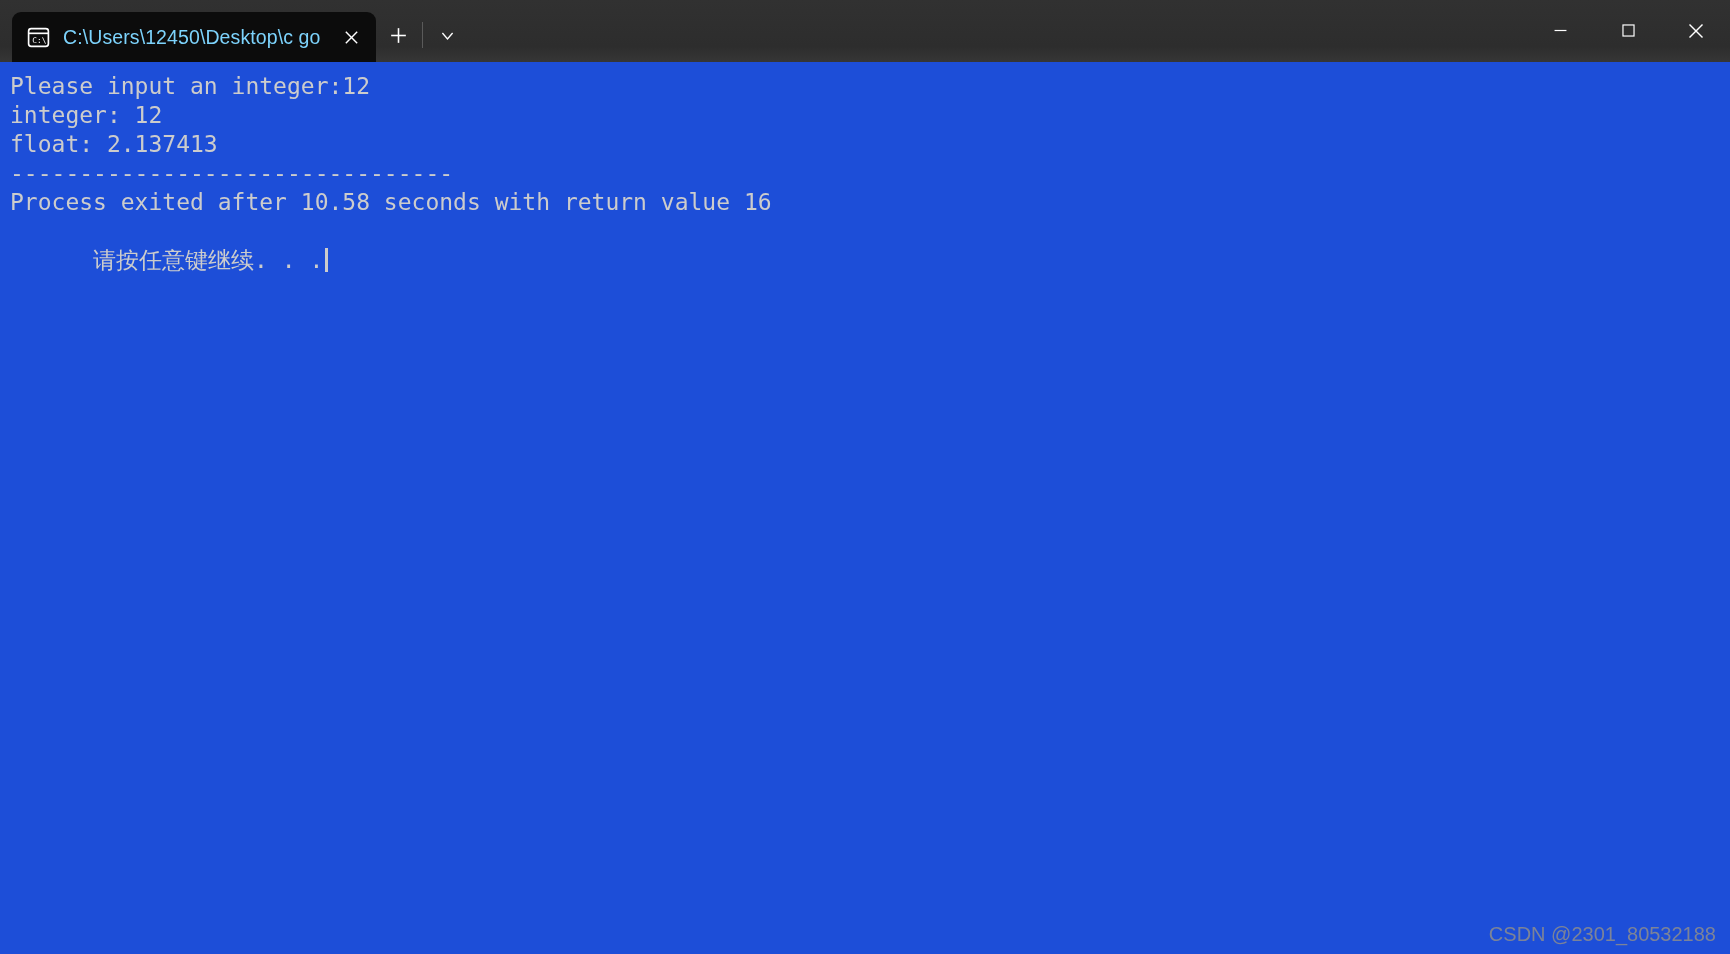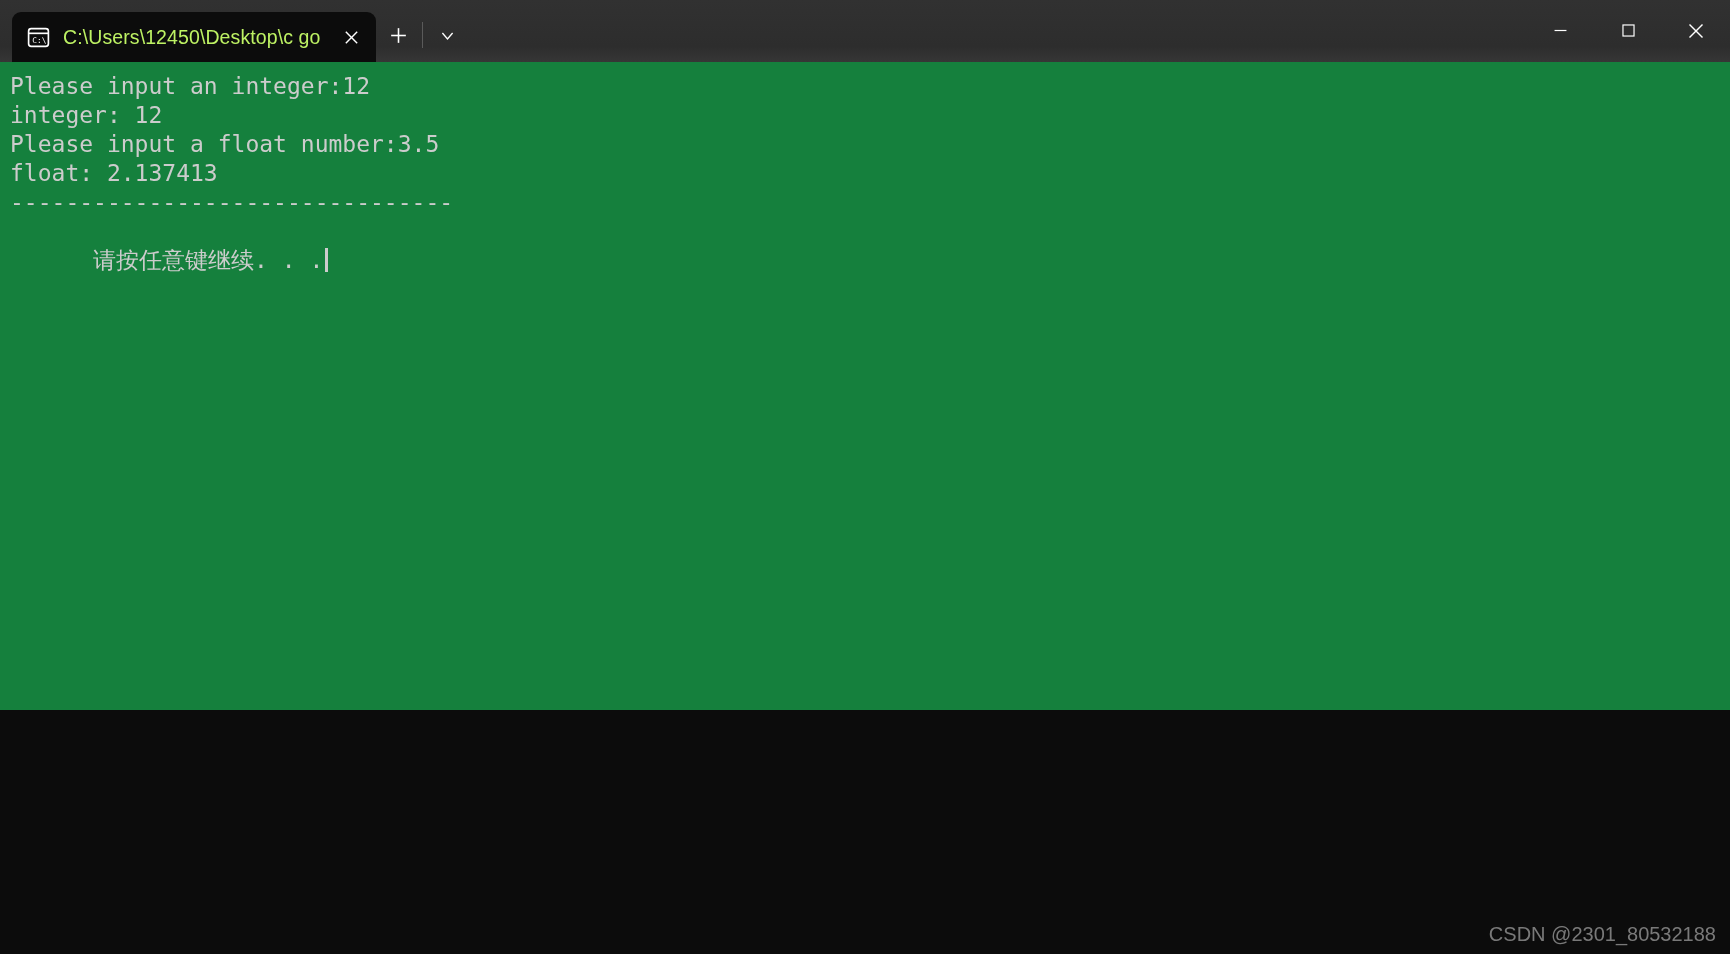--- a/index.html
+++ b/index.html
@@ -52,21 +52,21 @@
   .tab-icon {
     width: 25px;
     height: 25px;
     flex: 0 0 auto;
     display: flex;
     align-items: center;
     justify-content: center;
   }
 
   .tab-title {
-    color: #bef264;
+    color: #7dd3fc;
     font-size: 19.5px;
     font-family: "Liberation Sans", sans-serif;
     white-space: nowrap;
     letter-spacing: 0.1px;
   }
 
   .tab-close {
     width: 38px;
     height: 38px;
     display: flex;
@@ -112,22 +112,22 @@
     justify-content: center;
     color: #ffffff;
   }
 
   
   .terminal {
     position: absolute;
     top: 62px;
     left: 0;
     width: 1730px;
-    height: 648px;
-    background: #15803d;
+    height: 892px;
+    background: #1d4ed8;
     padding: 10px 0 0 10px;
     overflow: hidden;
   }
 
   .term-line {
     font-family: "DejaVu Sans Mono", "Liberation Mono", monospace;
     font-size: 23px;
     line-height: 29px;
     color: #cccccc;
     white-space: pre;
@@ -221,24 +221,24 @@
         </svg>
       </div>
     </div>
 
   </div>
 
   <div class="terminal">
 
     <div class="term-line">Please input an integer:12</div>
     <div class="term-line">integer: 12</div>
-    <div class="term-line">Please input a float number:3.5</div>
     <div class="term-line">float: 2.137413</div>
     <div class="term-line blank"></div>
     <div class="term-line">--------------------------------</div>
+    <div class="term-line">Process exited after 10.58 seconds with return value 16</div>
 
     <div class="term-line">
       <span>请按任意键继续. . .</span><span class="cursor"></span>
     </div>
 
   </div>
 
   <div class="watermark">CSDN @2301_80532188</div>
 
 </div>

